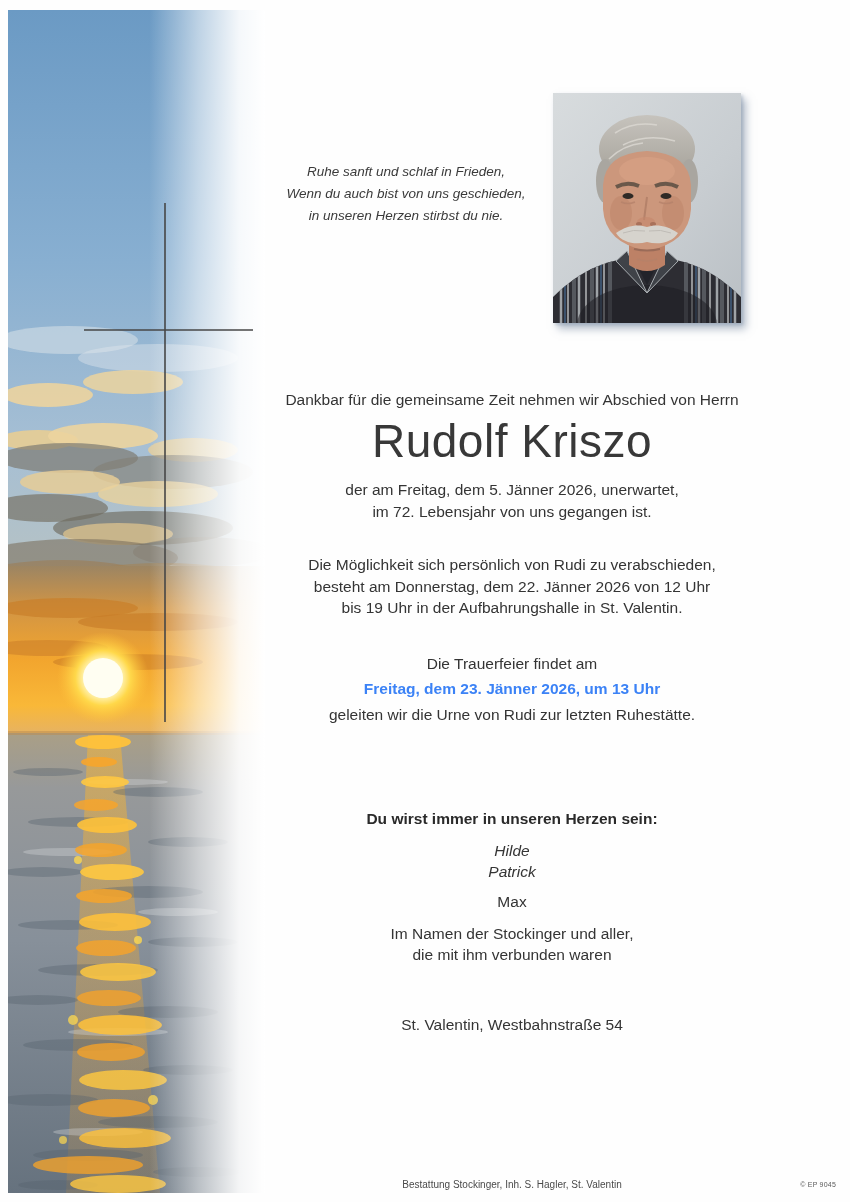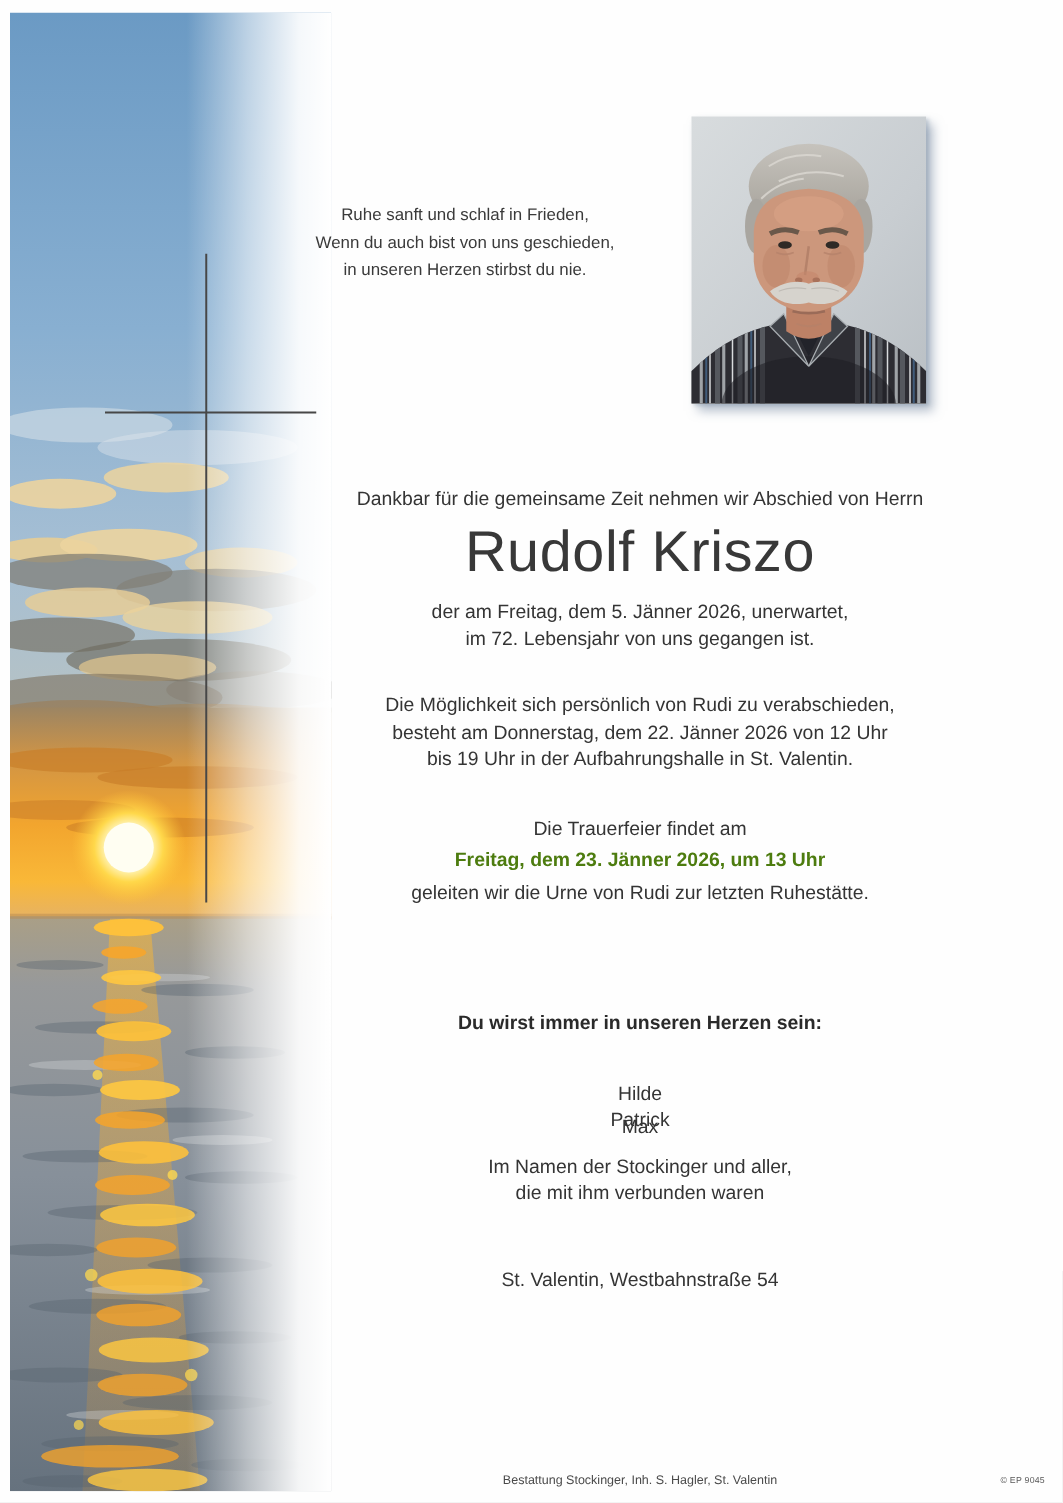--- a/index.html
+++ b/index.html
@@ -15,35 +15,35 @@
   
   .photo-wrap{
     position:absolute;left:553px;top:93px;width:188px;height:230px;
     box-shadow:5px 6px 8px rgba(110,130,155,.50),2px 2px 3px rgba(120,140,160,.35);
   }
   .photo-wrap svg{display:block;width:100%;height:100%;}
   
   .tblock{position:absolute;text-align:center;font-size:15.5px;line-height:21.5px;}
   .col-main{left:272px;width:480px;margin-top:12px;}
   .poem{
-    left:252px;top:161px;width:240px;
-    font-size:13.5px;line-height:21.8px;color:#3a3a3a;
+    left:286px;top:161px;width:240px;
+    font-style:italic;font-size:13.5px;line-height:21.8px;color:#3a3a3a;
   }
   .intro{top:377px;}
   .deceased-name{
     top:408px;font-size:46px;line-height:42px;font-weight:400;
     letter-spacing:.5px;color:#383838;
   }
   .death-info{top:467px;}
   .farewell{top:542px;}
   .ceremony-intro{top:641px;}
-  .ceremony-date{top:666px;font-weight:bold;color:#4d7c0f;}
+  .ceremony-date{top:666px;font-weight:bold;color:#3b82f6;}
   .ceremony-lines{top:692px;}
   .mourners-heading{top:796px;font-weight:bold;color:#2a2a2a;}
-  .names-a{top:854px;line-height:20.5px;}
+  .names-a{top:829px;line-height:20.5px;font-style:italic;}
   .names-b{top:879px;}
   .closing{top:912px;line-height:20.5px;}
   .address{top:1002px;}
   .footer-line{top:1166px;font-size:10px;line-height:13px;color:#4a4a4a;}
   .print-code{
     position:absolute;right:14px;top:1181px;
     font-size:7px;color:#5a5a5a;letter-spacing:.2px;
   }
 </style>
 </head>

